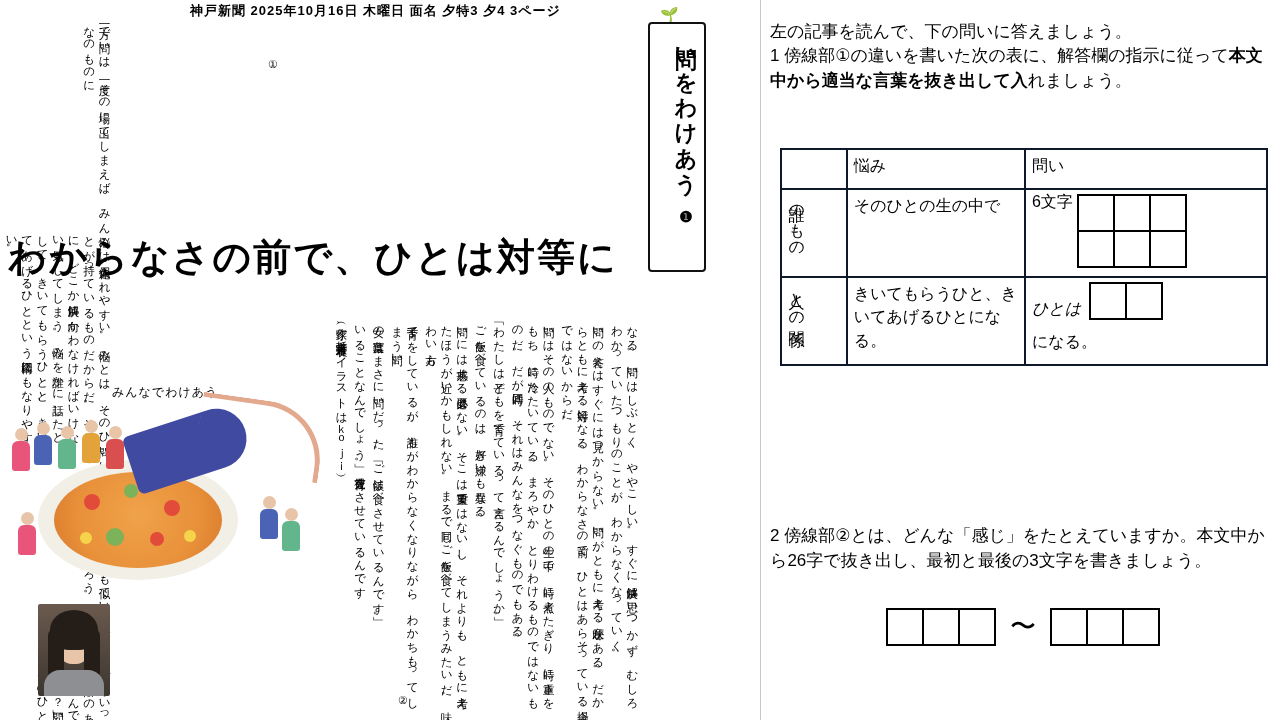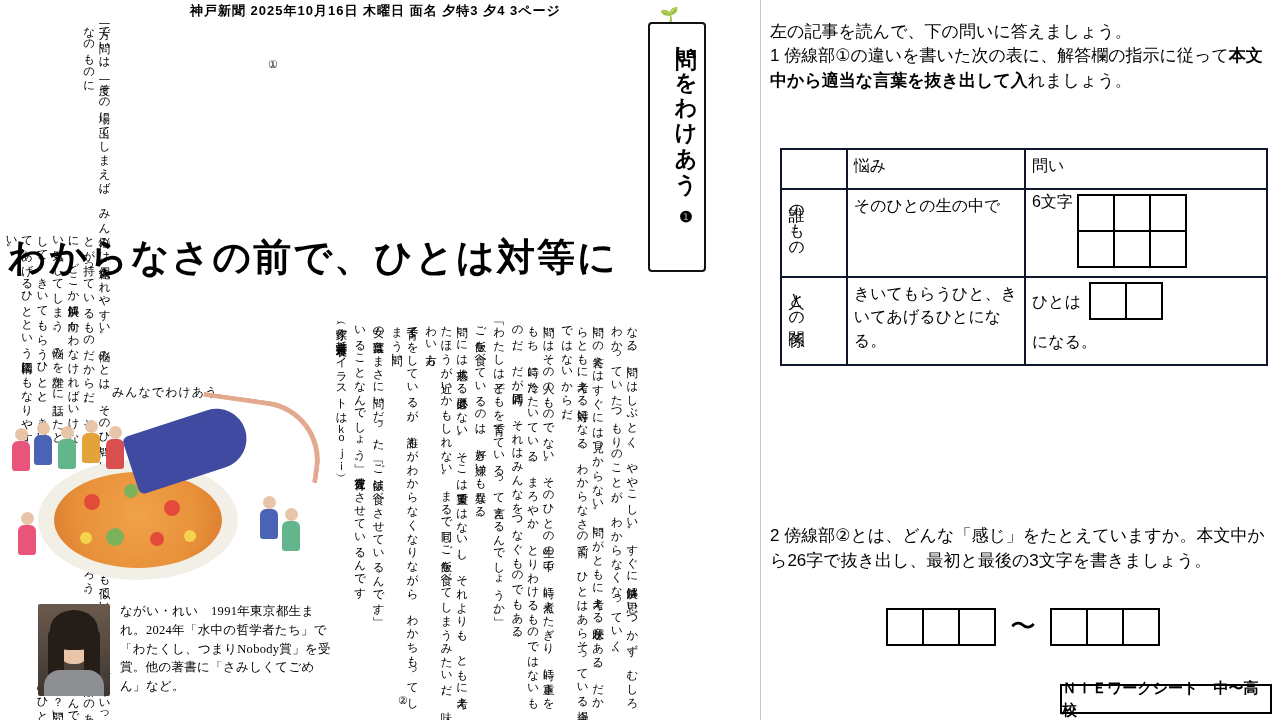--- a/index.html
+++ b/index.html
@@ -236,21 +236,20 @@
       <div class="vcol" style="height:200px;">（作家、哲学者・永井玲衣　イラストはｋｏｊｉ）</div>
     </div>
 
     <div class="photo">
       <div class="face"></div>
         <div class="hair"></div>
         <div class="hair2"></div>
         <div class="hair3"></div>
         <div class="body"></div>
     </div>
-    <div class="bio">ながい・れい　1991年東京都生まれ。2024年「水中の哲学者たち」で「わたくし、つまりNobody賞」を受賞。他の著書に「さみしくてごめん」など。</div>
 
     <div class="mark1">①</div>
     <div class="mark2">②</div>
   </div>
 
   <div class="divider"></div>
 
   <div class="right">
 
     <div class="lead">左の記事を読んで、下の問いに答えましょう。</div>
@@ -291,21 +290,21 @@
         </td>
       </tr>
 
 
       <tr>
         <td class="c0">
           <span class="vtext">人との関係</span>
         </td>
         <td class="c1">きいてもらうひと、きいてあげるひとになる。</td>
         <td class="c2">
-          <div style="display:flex;align-items:center;">
+          <div style="display:flex;align-items:flex-end;font-style:italic;">
             <span style="margin-right:8px;">ひとは</span>
             <div class="boxrow">
               <div class="cbox"></div>
               <div class="cbox"></div>
             </div>
           </div>
           <div style="margin-top:10px;">になる。</div>
         </td>
       </tr>
     </tbody>
@@ -320,15 +319,14 @@
         <div class="cbox"></div>
       </div>
       <span class="tilde">〜</span>
       <div class="boxrow">
         <div class="cbox"></div>
         <div class="cbox"></div>
         <div class="cbox"></div>
       </div>
     </div>
 
-    <div class="footer">ＮＩＥワークシート　中〜高校</div>
   </div>
 </div>
 
 </body></html>

